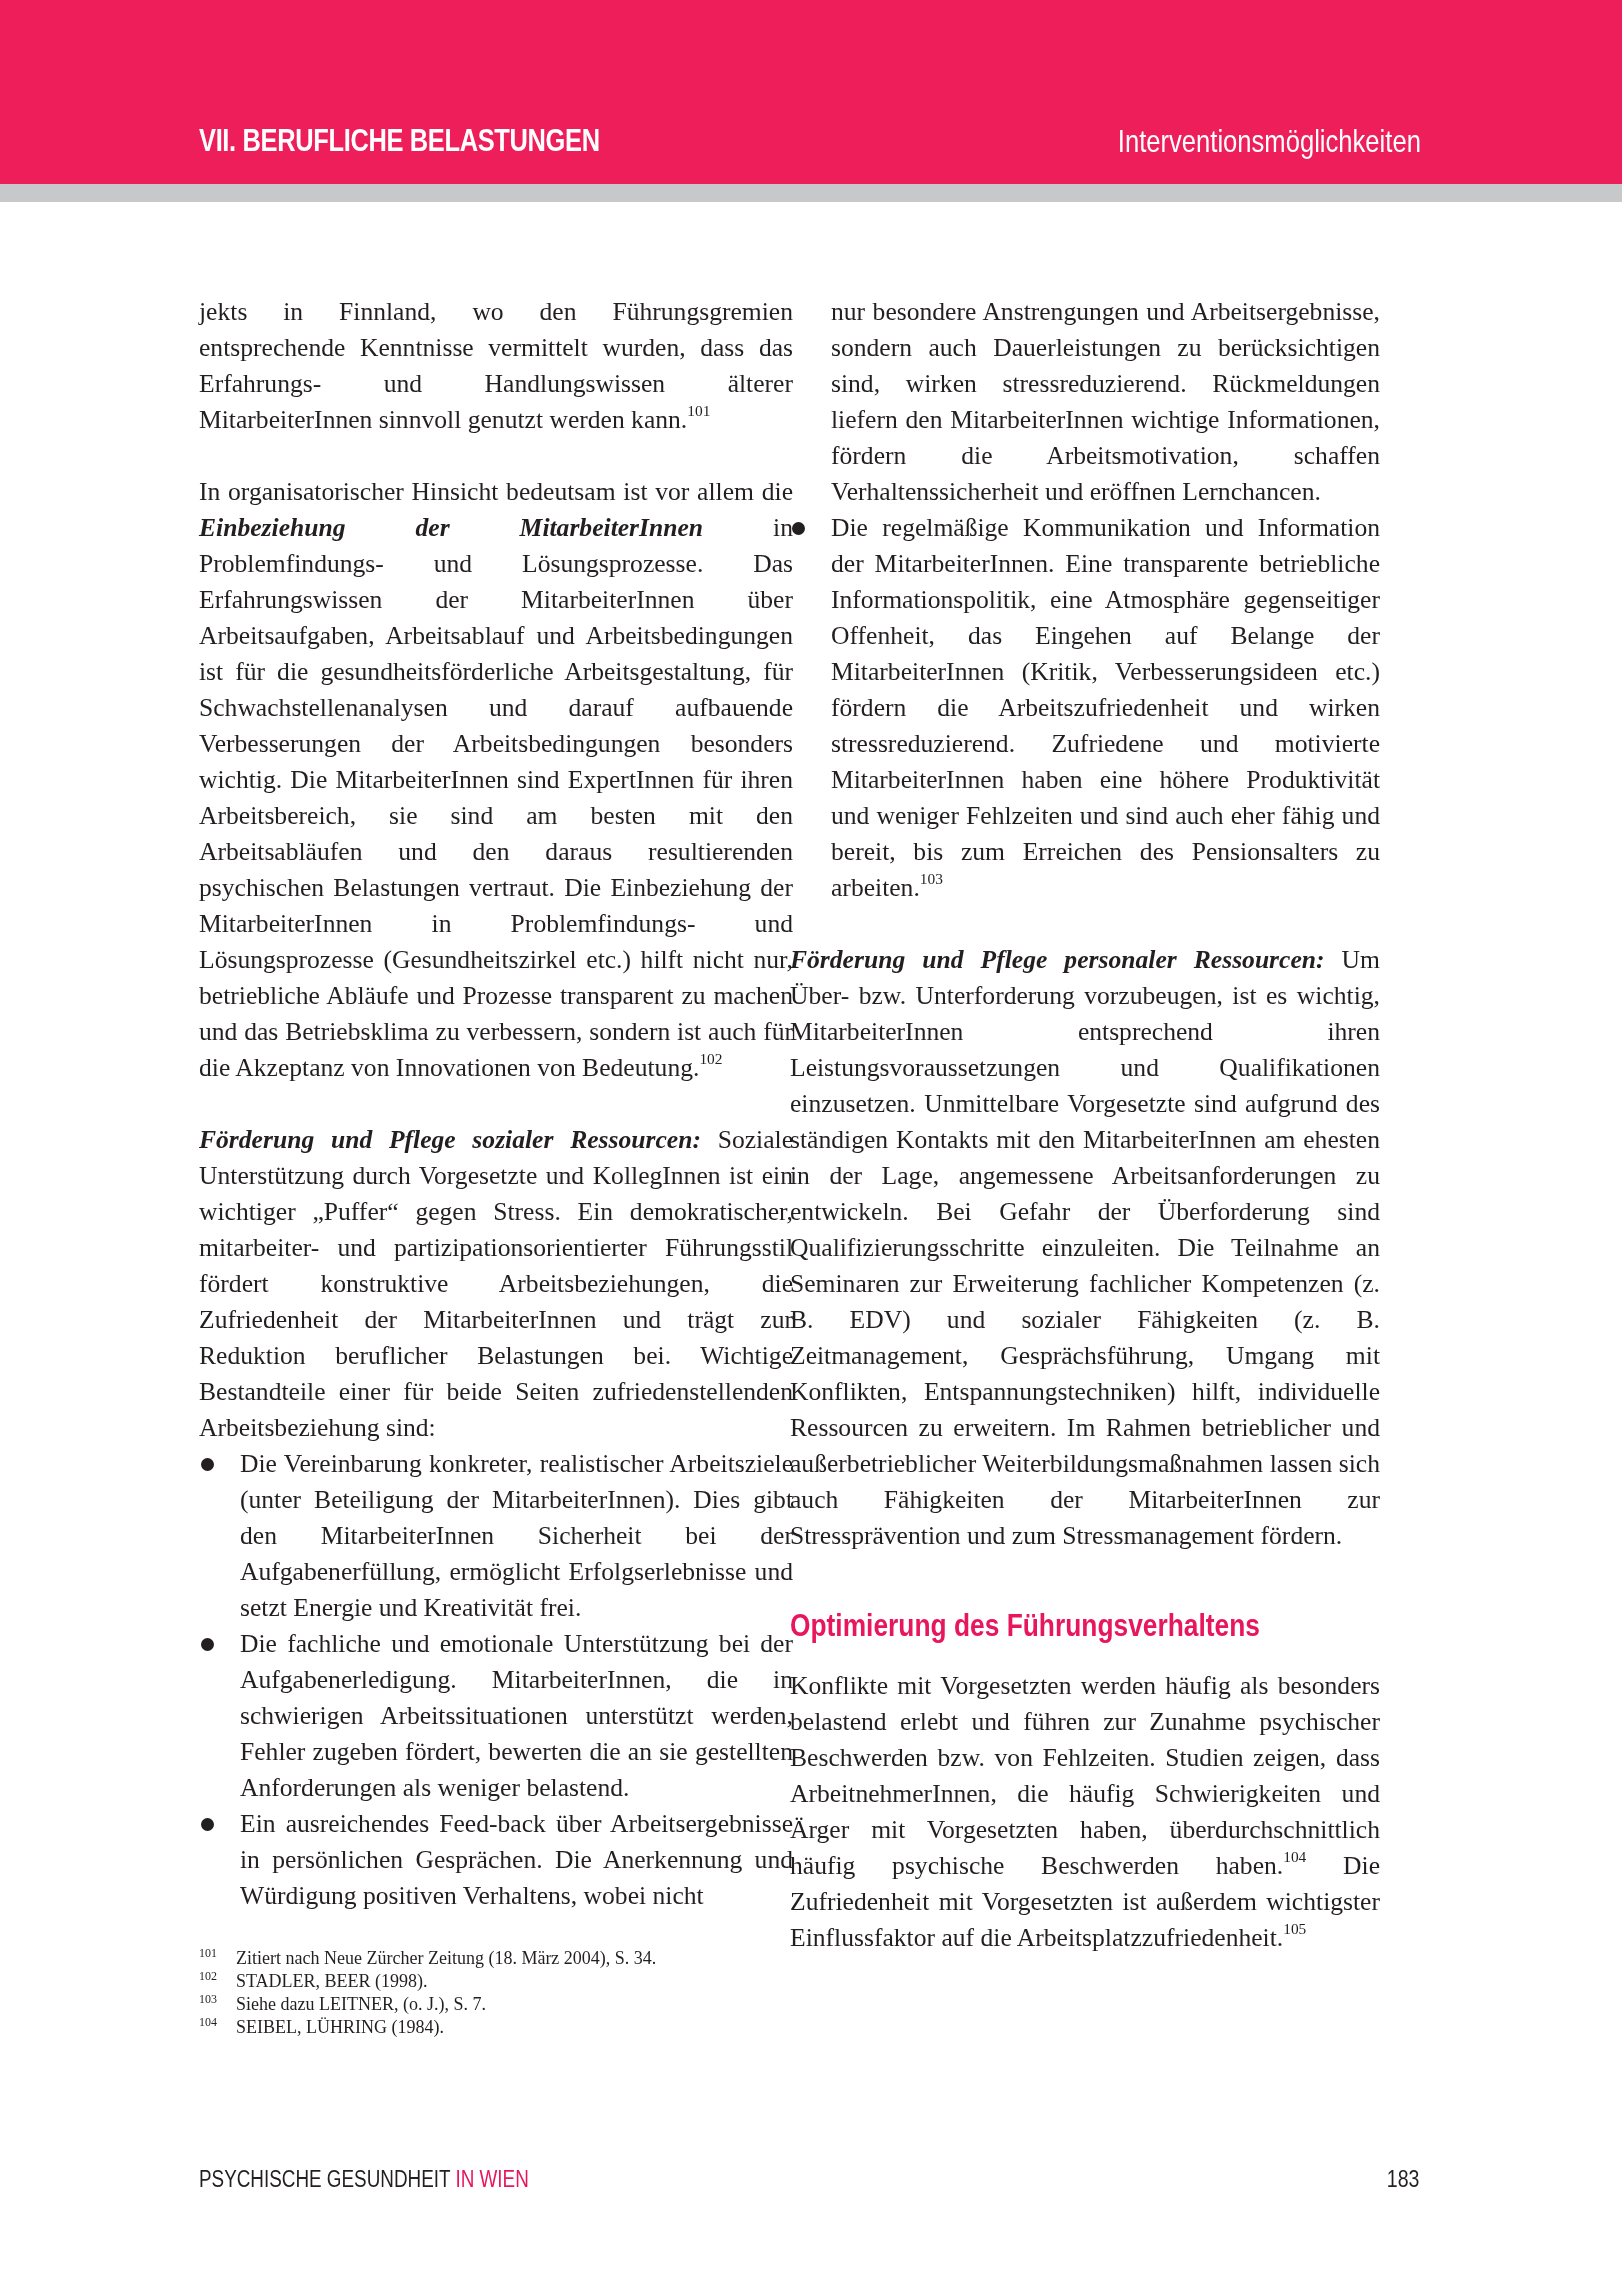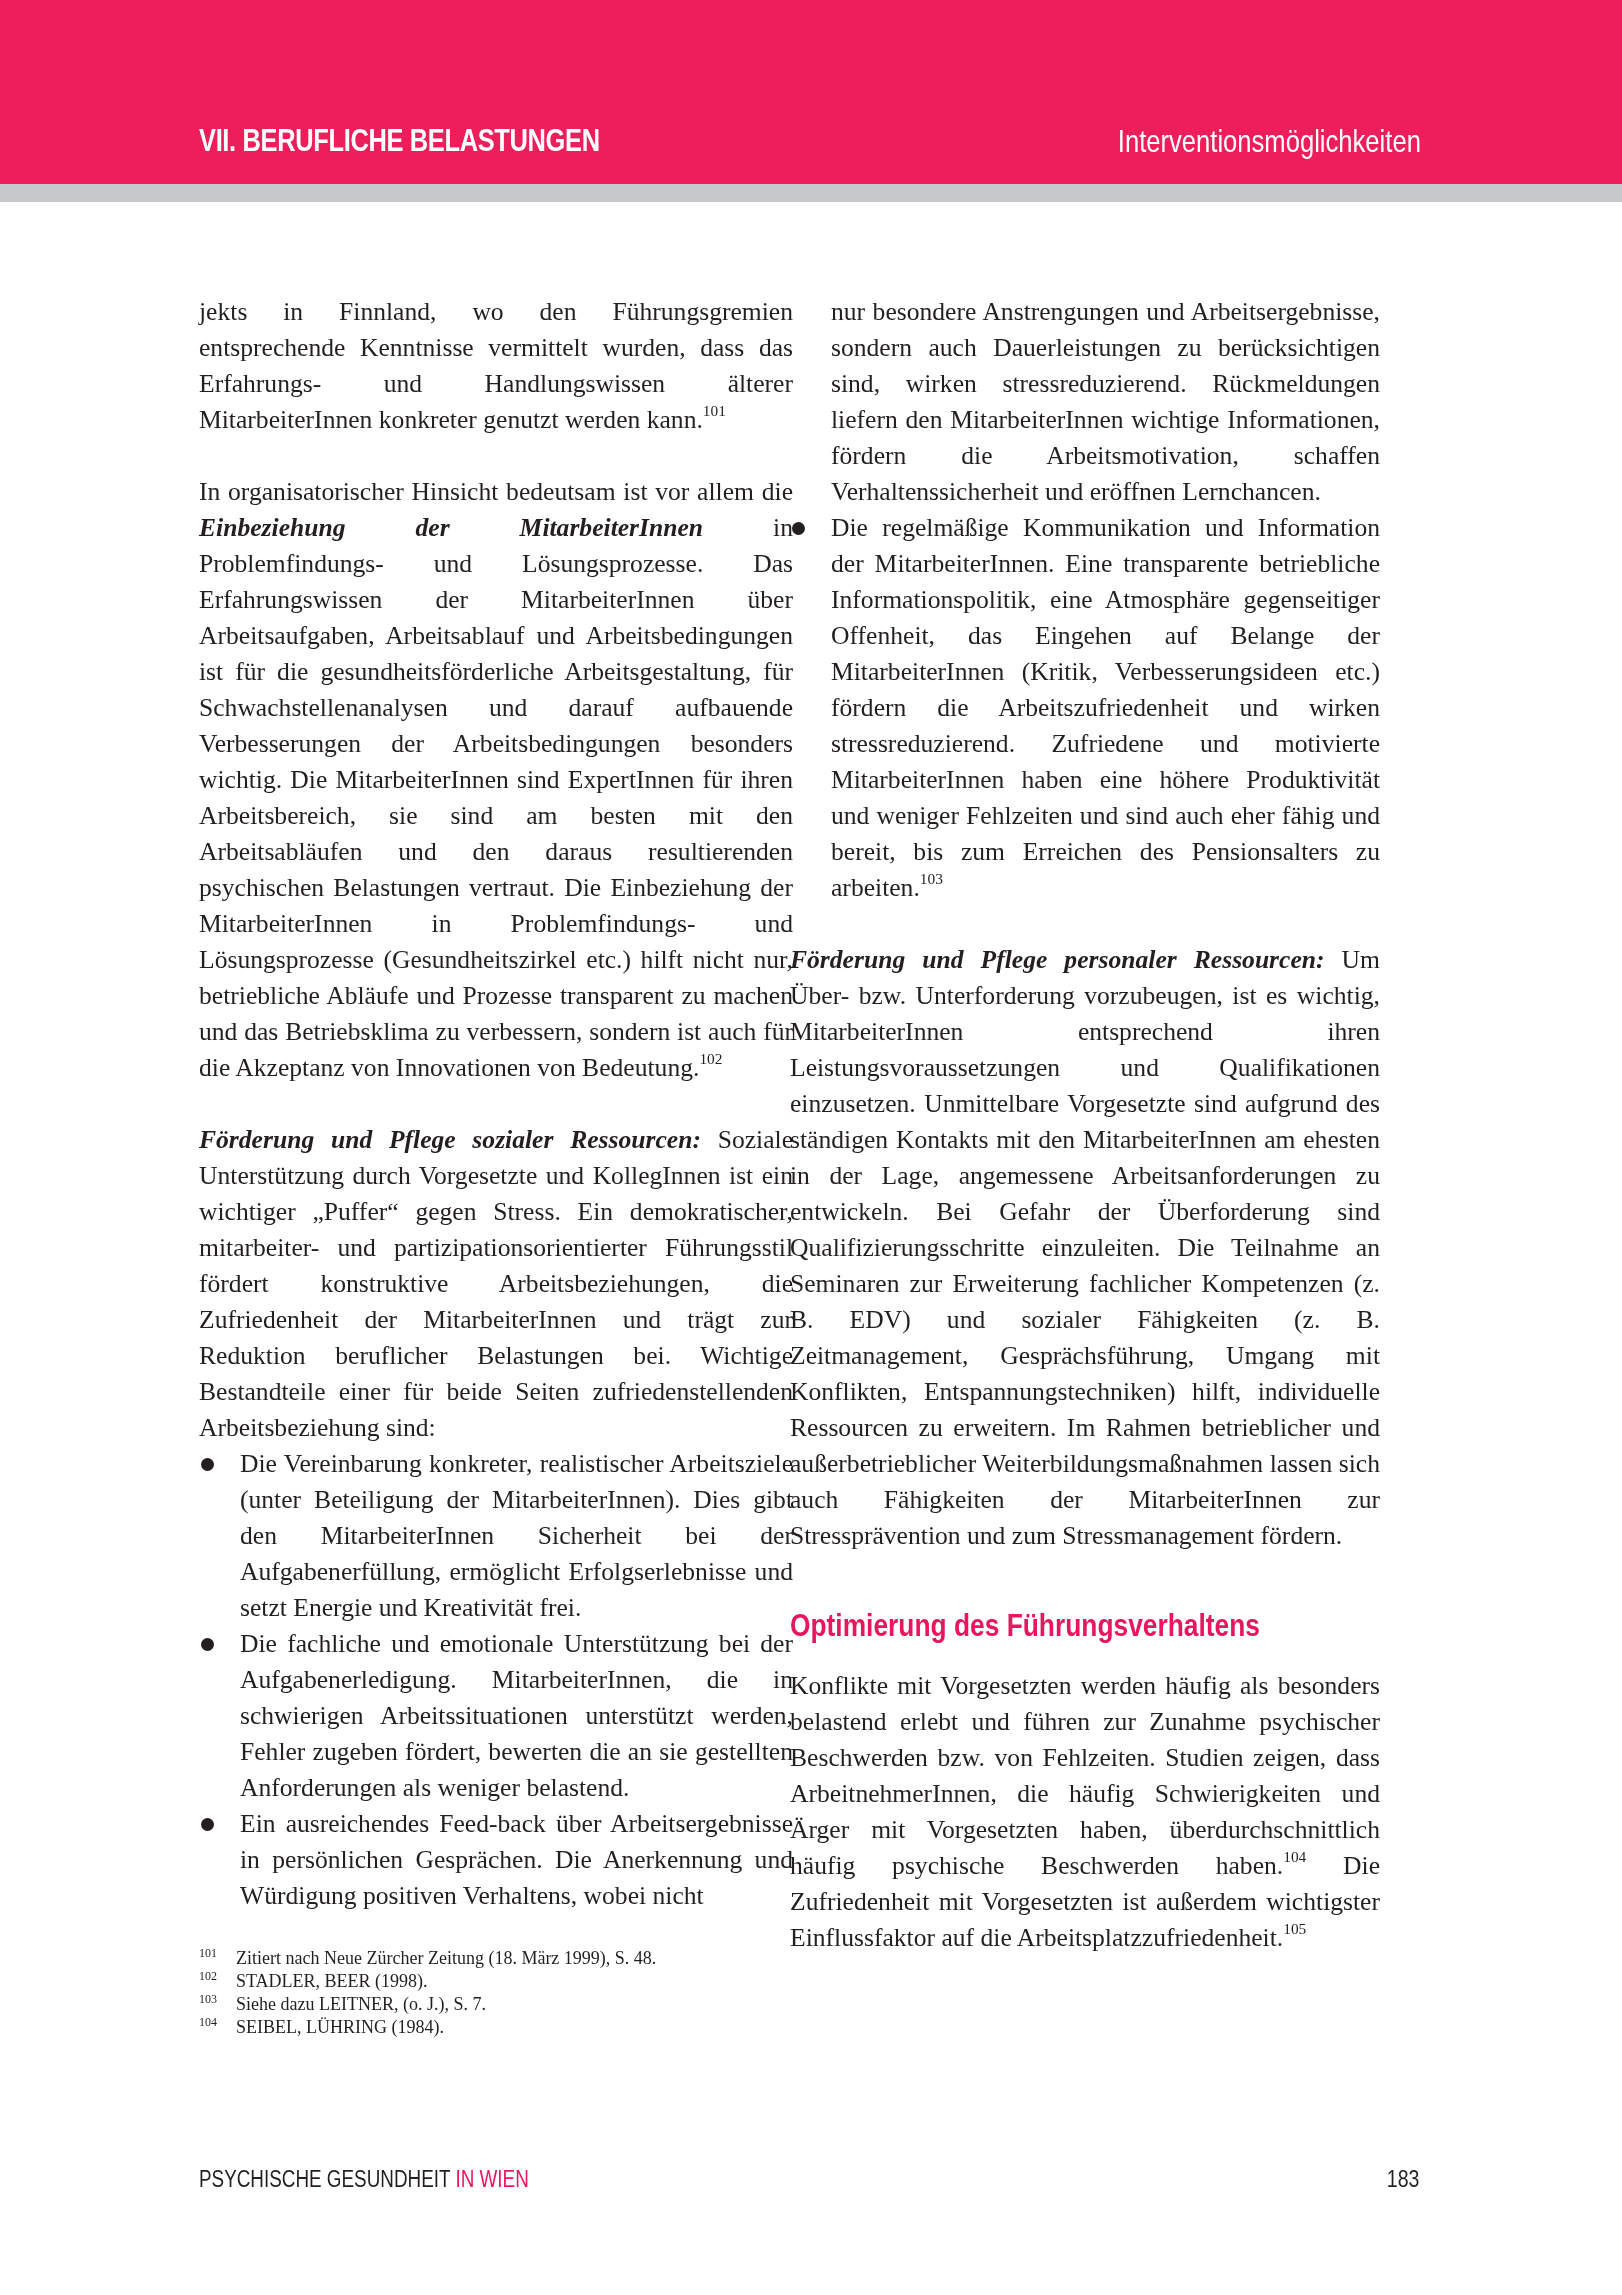--- a/index.html
+++ b/index.html
@@ -44,42 +44,42 @@
 </style>
 </head>
 <body>
 
 <div class="header-band"></div>
 <div class="header-gray"></div>
 <div class="header-title">VII. BERUFLICHE BELASTUNGEN</div>
 <div class="header-section">Interventionsmöglichkeiten</div>
 
 <div class="col col-left">
-  <p><span>jekts in Finnland, wo den Führungsgremien entsprechende Kenntnisse vermittelt wurden, dass das Erfahrungs- und Handlungswissen älterer MitarbeiterInnen konkreter genutzt werden kann.</span><sup>101</sup></p>
+  <p><span>jekts in Finnland, wo den Führungsgremien entsprechende Kenntnisse vermittelt wurden, dass das Erfahrungs- und Handlungswissen älterer MitarbeiterInnen sinnvoll genutzt werden kann.</span><sup>101</sup></p>
   <p class="gap"><span>In organisatorischer Hinsicht bedeutsam ist vor allem die </span><em>Einbeziehung der MitarbeiterInnen</em><span> in Problemfindungs- und Lösungsprozesse. Das Erfahrungswissen der MitarbeiterInnen über Arbeitsaufgaben, Arbeitsablauf und Arbeitsbedingungen ist für die gesundheitsförderliche Arbeitsgestaltung, für Schwachstellenanalysen und darauf aufbauende Verbesserungen der Arbeitsbedingungen besonders wichtig. Die MitarbeiterInnen sind ExpertInnen für ihren Arbeitsbereich, sie sind am besten mit den Arbeitsabläufen und den daraus resultierenden psychischen Belastungen vertraut. Die Einbeziehung der MitarbeiterInnen in Problemfindungs- und Lösungsprozesse (Gesundheitszirkel etc.) hilft nicht nur, betriebliche Abläufe und Prozesse transparent zu machen und das Betriebsklima zu verbessern, sondern ist auch für die Akzeptanz von Innovationen von Bedeutung.</span><sup>102</sup></p>
   <p class="gap"><em>Förderung und Pflege sozialer Ressourcen:</em><span> Soziale Unterstützung durch Vorgesetzte und KollegInnen ist ein wichtiger „Puffer“ gegen Stress. Ein demokratischer, mitarbeiter- und partizipationsorientierter Führungsstil fördert konstruktive Arbeitsbeziehungen, die Zufriedenheit der MitarbeiterInnen und trägt zur Reduktion beruflicher Belastungen bei. Wichtige Bestandteile einer für beide Seiten zufriedenstellenden Arbeitsbeziehung sind:</span></p>
   <ul class="bullets">
     <li><span class="dot"></span><span>Die Vereinbarung konkreter, realistischer Arbeitsziele (unter Beteiligung der MitarbeiterInnen). Dies gibt den MitarbeiterInnen Sicherheit bei der Aufgabenerfüllung, ermöglicht Erfolgserlebnisse und setzt Energie und Kreativität frei.</span></li>
     <li><span class="dot"></span><span>Die fachliche und emotionale Unterstützung bei der Aufgabenerledigung. MitarbeiterInnen, die in schwierigen Arbeitssituationen unterstützt werden, Fehler zugeben fördert, bewerten die an sie gestellten Anforderungen als weniger belastend.</span></li>
     <li><span class="dot"></span><span>Ein ausreichendes Feed-back über Arbeitsergebnisse in persönlichen Gesprächen. Die Anerkennung und Würdigung positiven Verhaltens, wobei nicht</span></li>
   </ul>
 </div>
 
 <div class="col col-right">
   <p class="continuation">nur besondere Anstrengungen und Arbeitsergebnisse, sondern auch Dauerleistungen zu berücksichtigen sind, wirken stressreduzierend. Rückmeldungen liefern den MitarbeiterInnen wichtige Informationen, fördern die Arbeitsmotivation, schaffen Verhaltenssicherheit und eröffnen Lernchancen.</p>
   <ul class="bullets">
     <li><span class="dot"></span><span>Die regelmäßige Kommunikation und Information der MitarbeiterInnen. Eine transparente betriebliche Informationspolitik, eine Atmosphäre gegenseitiger Offenheit, das Eingehen auf Belange der MitarbeiterInnen (Kritik, Verbesserungsideen etc.) fördern die Arbeitszufriedenheit und wirken stressreduzierend. Zufriedene und motivierte MitarbeiterInnen haben eine höhere Produktivität und weniger Fehlzeiten und sind auch eher fähig und bereit, bis zum Erreichen des Pensionsalters zu arbeiten.</span><sup>103</sup></li>
   </ul>
   <p class="gap"><em>Förderung und Pflege personaler Ressourcen:</em><span> Um Über- bzw. Unterforderung vorzubeugen, ist es wichtig, MitarbeiterInnen entsprechend ihren Leistungsvoraussetzungen und Qualifikationen einzusetzen. Unmittelbare Vorgesetzte sind aufgrund des ständigen Kontakts mit den MitarbeiterInnen am ehesten in der Lage, angemessene Arbeitsanforderungen zu entwickeln. Bei Gefahr der Überforderung sind Qualifizierungsschritte einzuleiten. Die Teilnahme an Seminaren zur Erweiterung fachlicher Kompetenzen (z. B. EDV) und sozialer Fähigkeiten (z. B. Zeitmanagement, Gesprächsführung, Umgang mit Konflikten, Entspannungstechniken) hilft, individuelle Ressourcen zu erweitern. Im Rahmen betrieblicher und außerbetrieblicher Weiterbildungsmaßnahmen lassen sich auch Fähigkeiten der MitarbeiterInnen zur Stressprävention und zum Stressmanagement fördern.</span></p>
   <div class="heading">Optimierung des Führungsverhaltens</div>
   <p><span>Konflikte mit Vorgesetzten werden häufig als besonders belastend erlebt und führen zur Zunahme psychischer Beschwerden bzw. von Fehlzeiten. Studien zeigen, dass ArbeitnehmerInnen, die häufig Schwierigkeiten und Ärger mit Vorgesetzten haben, überdurchschnittlich häufig psychische Beschwerden haben.</span><sup>104</sup><span> Die Zufriedenheit mit Vorgesetzten ist außerdem wichtigster Einflussfaktor auf die Arbeitsplatzzufriedenheit.</span><sup>105</sup></p>
 </div>
 
 <div class="footnotes">
-  <div class="fn"><span class="num">101</span><span>Zitiert nach Neue Zürcher Zeitung (18. März 1999), S. 48.</span></div>
+  <div class="fn"><span class="num">101</span><span>Zitiert nach Neue Zürcher Zeitung (18. März 2004), S. 34.</span></div>
   <div class="fn"><span class="num">102</span><span>STADLER, BEER (1998).</span></div>
   <div class="fn"><span class="num">103</span><span>Siehe dazu LEITNER, (o. J.), S. 7.</span></div>
   <div class="fn"><span class="num">104</span><span>SEIBEL, LÜHRING (1984).</span></div>
 </div>
 
 <div class="footer-left"><span>PSYCHISCHE GESUNDHEIT </span><span class="accent">IN WIEN</span></div>
 <div class="footer-right">183</div>
 
 
 </body></html>

